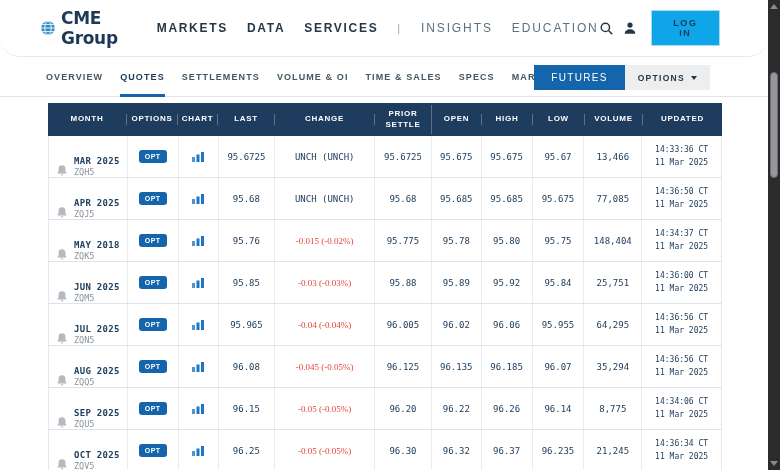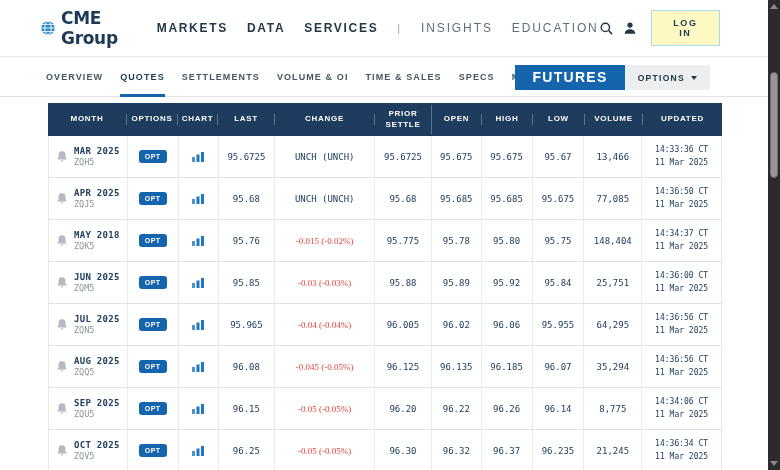--- a/index.html
+++ b/index.html
@@ -8,53 +8,53 @@
     position: relative;
     background: #ffffff;
     font-family: "Liberation Sans", sans-serif;
     -webkit-font-smoothing: antialiased;
   }
 
   
   .topbar {
     position: absolute; top: 0; left: 0; right: 12px; height: 57px;
     background: #fff; border-bottom: 1px solid #e9e9e9;
-    display: flex; align-items: center; padding-left: 40px;
+    display: flex; align-items: center; padding-left: 40px; border-radius: 20px;
   }
   .logo { display: flex; align-items: center; gap: 5px; cursor: pointer; }
   .logo-text { font-size: 17px; font-weight: bold; color: #1c3a55; letter-spacing: -0.3px; font-family: "DejaVu Sans", sans-serif; }
   .main-nav { display: flex; gap: 19px; margin-left: 30px; align-items: center; }
   .nav-item { font-size: 12px; font-weight: bold; letter-spacing: 1.7px; color: #243746; cursor: pointer; }
   .nav-item.secondary { font-weight: normal; color: #5d6f7b; letter-spacing: 1.9px; }
   .nav-sep { color: #9aa6ad; font-size: 11px; font-weight: normal; }
   .topbar-right { margin-left: auto; display: flex; align-items: center; gap: 9px; padding-right: 48px; }
   .icon-btn { width: 18px; height: 18px; display: flex; align-items: center; justify-content: center; cursor: pointer; }
   .login-btn {
-    margin-left: 5px; border: 1px solid #a9dcf0; background: #fef9c3; color: #1c3a55;
+    margin-left: 5px; border: 1px solid #a9dcf0; background: #0ea5e9; color: #1c3a55;
     font-size: 9px; font-weight: bold; letter-spacing: 1.6px; padding: 7px 18px;
     cursor: pointer; font-family: "Liberation Sans", sans-serif;
   }
 
   
   .tabbar {
     position: absolute; top: 57px; left: 0; right: 12px; height: 40px;
     background: #fff; border-bottom: 1px solid #e2e2e2;
   }
   .tabs {
     position: absolute; left: 46px; top: 0; width: 560px; height: 40px;
     display: flex; gap: 17px; align-items: stretch; overflow: hidden; white-space: nowrap;
   }
   .tab {
     flex: 0 0 auto; font-size: 9px; font-weight: bold; letter-spacing: 1.1px;
     color: #44565f; line-height: 40px; cursor: pointer; border-bottom: 3px solid transparent;
   }
   .tab.active { color: #1c3a55; border-bottom: 3px solid #1565ac; }
   .view-buttons { position: absolute; right: 58px; top: 8px; display: flex; height: 25px; z-index: 5; }
   .futures-btn {
-    background: #1565ac; color: #fff; font-size: 14px; font-weight: bold;
+    background: #1565ac; color: #fff; font-size: 10px; font-weight: normal;
     letter-spacing: 1.3px; padding: 0 17px; line-height: 25px; cursor: pointer;
   }
   .options-btn {
     background: #eceeef; color: #243746; font-size: 8.5px; font-weight: bold;
     letter-spacing: 1.3px; padding: 0 13px; display: flex; align-items: center; gap: 6px; cursor: pointer;
   }
   .caret-down {
     width: 0; height: 0; border-left: 3.5px solid transparent;
     border-right: 3.5px solid transparent; border-top: 4px solid #243746;
   }
@@ -76,21 +76,21 @@
     display: flex; align-items: center; justify-content: center;
     border-right: 1px solid #e9ecef;
     font-family: "DejaVu Sans Mono", monospace; font-size: 9px; color: #22405f;
   }
   .td:last-child { border-right: none; }
   .c-month { width: 79px; } .c-opt { width: 51px; } .c-chart { width: 40px; }
   .c-last { width: 57px; } .c-change { width: 100px; } .c-prior { width: 57px; }
   .c-open { width: 50px; } .c-high { width: 51px; } .c-low { width: 52px; }
   .c-vol { width: 58px; } .c-upd { width: 79px; }
 
-  .month-cell { justify-content: flex-start; padding-left: 7px; gap: 6px; }
+  .month-cell { justify-content: flex-start; padding-left: 7px; gap: 6px; align-items: flex-end; }
   .month-text { display: flex; flex-direction: column; gap: 1px; }
   .month-label { font-weight: bold; font-size: 9px; color: #22405f; letter-spacing: 0.3px; }
   .month-code { font-size: 8.5px; color: #8a949c; }
   .opt-btn {
     background: #1565ac; color: #fff; font-size: 7px; font-weight: bold;
     padding: 3px 6px; border-radius: 3px; letter-spacing: 0.5px; cursor: pointer;
     font-family: "Liberation Sans", sans-serif;
   }
   .chart-btn { cursor: pointer; display: flex; align-items: flex-end; }
   .change.neg { color: #e8423c; font-family: Liberation Serif, serif; }

